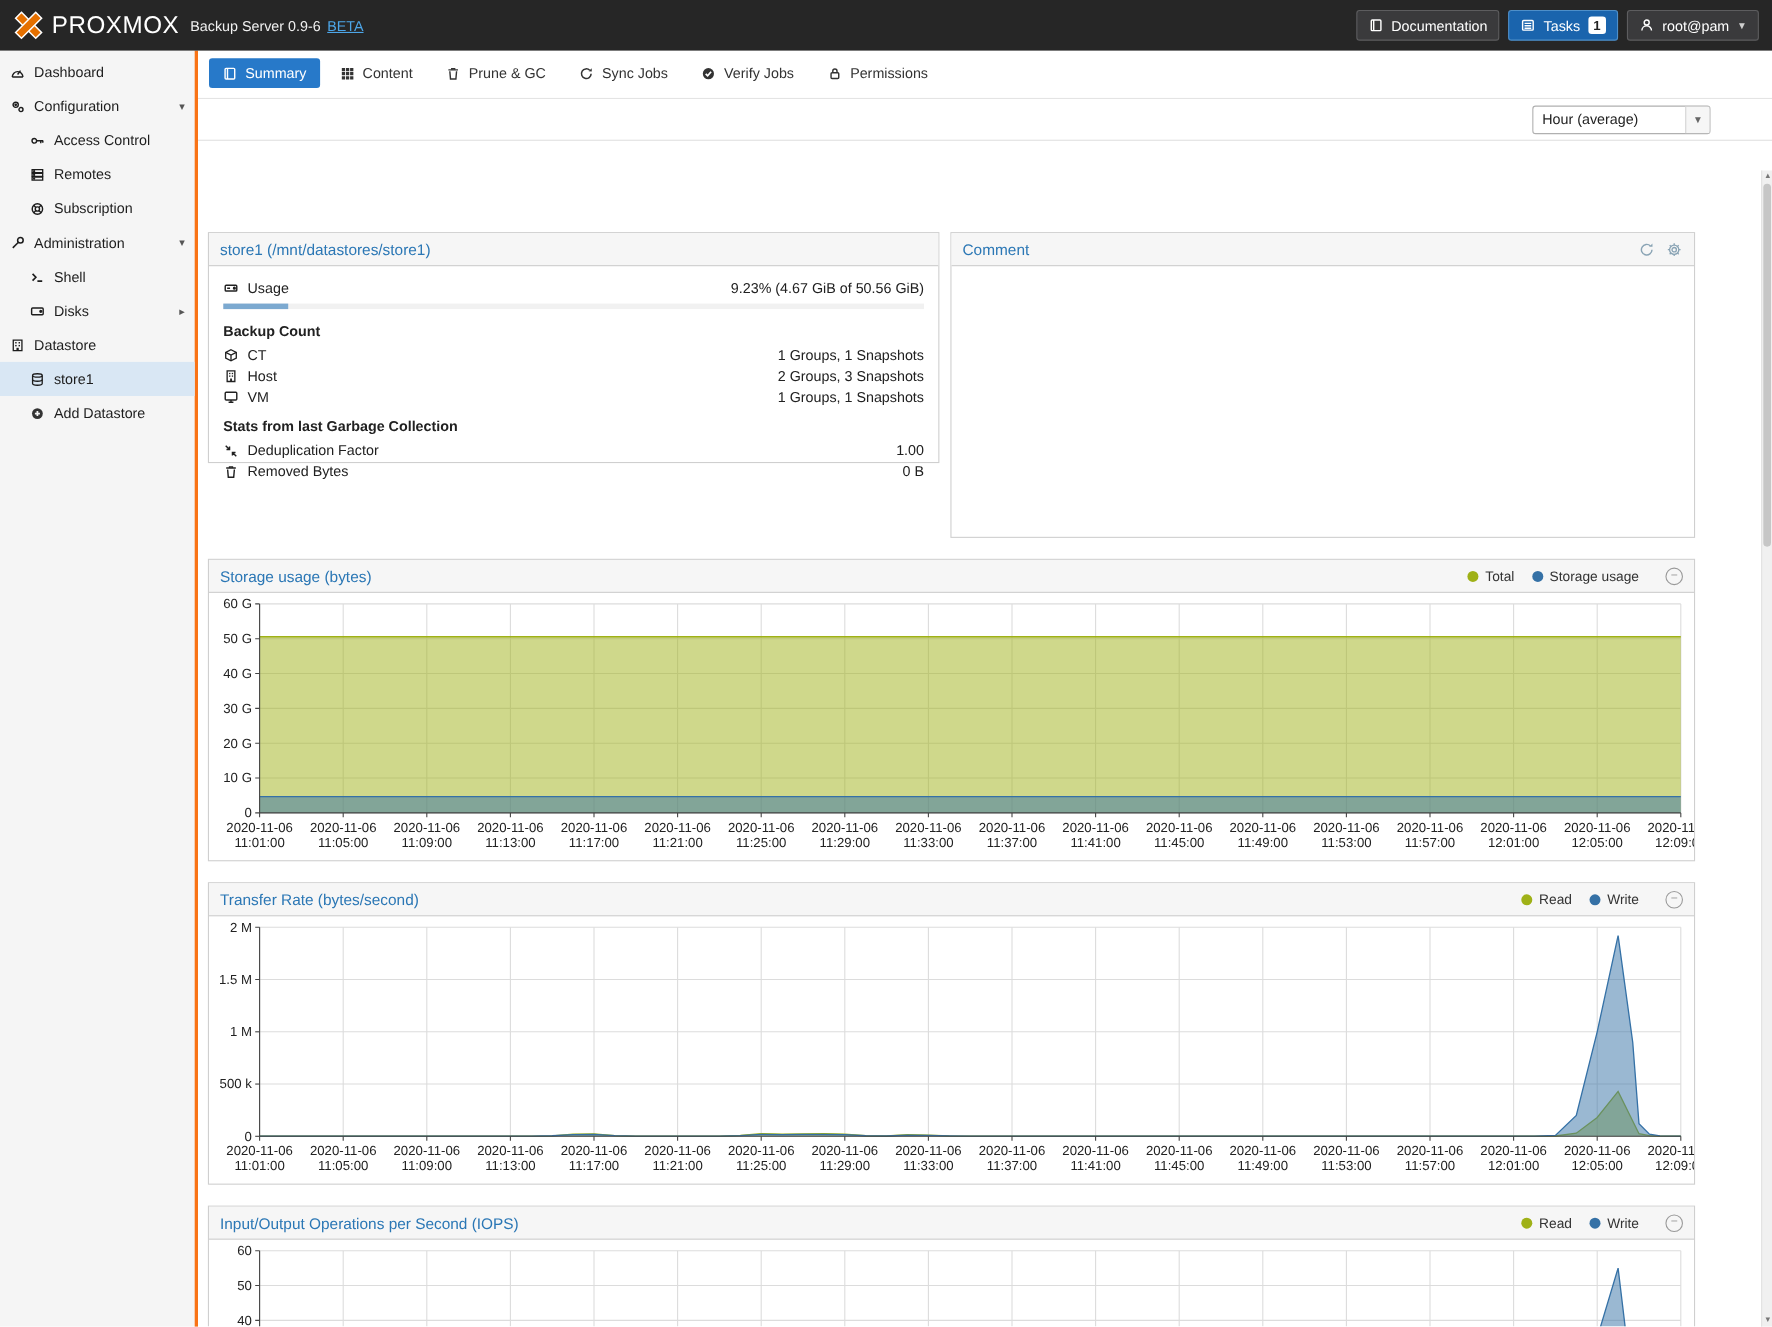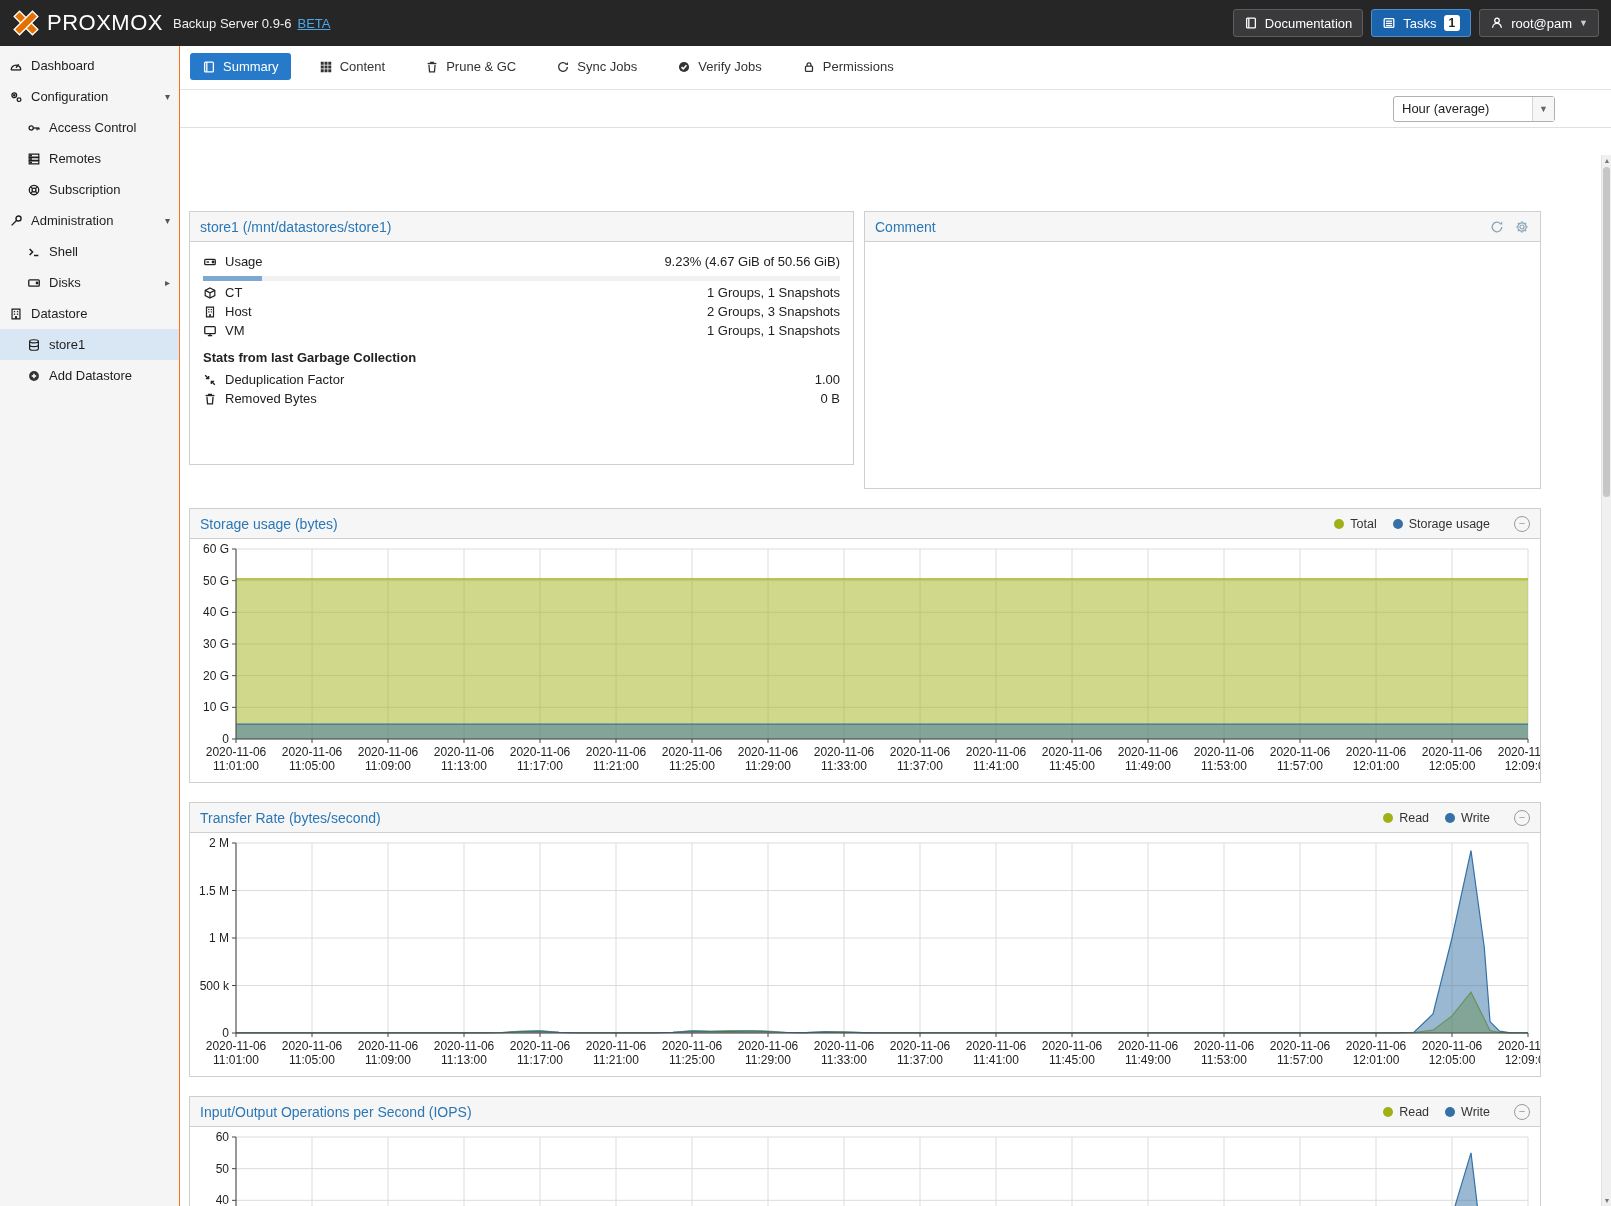--- a/index.html
+++ b/index.html
@@ -18,31 +18,31 @@
   .topbar-right{margin-left:auto;display:flex;gap:8px;align-items:flex-end}
   .tb-btn{display:flex;align-items:center;gap:7px;background:#3a3a3c;border:1px solid #5d5d5f;
     border-radius:3px;color:#fff;padding:4px 10px;font-size:13px;cursor:pointer;height:28px}
   .tb-btn.active{background:#1a64ad;border-color:#4e8fc9}
   .badge{background:#fff;color:#222;border-radius:3px;padding:0 5px;font-size:12px;
     font-weight:bold;line-height:16px}
   .caret{font-size:9px;color:#cfcfcf}
 
   
   .sidebar{position:absolute;top:46px;left:0;width:180px;bottom:0;background:#f5f5f5;
-    border-right:1px solid #f97316;padding-top:4px}
+    border-right:3px solid #f97316;padding-top:4px}
   .side-item{display:flex;align-items:center;gap:8px;height:31px;padding:0 9px;cursor:pointer;
     color:#1d1d1d;position:relative;font-size:13px}
   .side-item.lvl1{padding-left:27px}
   .side-item.selected{background:#d9e7f4}
   .side-caret{position:absolute;right:9px;color:#555;font-size:10px}
 
   
   .main{position:absolute;top:46px;left:180px;right:0;bottom:0;background:#fff;overflow:hidden}
   .page-title{color:#2b77b5;font-size:15px;padding:13px 12px 3px}
-  .tabs{display:flex;gap:16px;padding:7px 10px 9px}
+  .tabs{display:flex;gap:6px;padding:7px 10px 9px}
   .tab{display:flex;align-items:center;gap:7px;padding:5px 12px;border-radius:3px;color:#333;
     cursor:pointer;font-size:13px;height:27px}
   .tab.active{background:#2779c9;color:#fff}
   .toolbar{display:flex;justify-content:flex-end;align-items:center;height:39px;
     padding:0 56px 0 12px;border-top:1px solid #e4e4e4;border-bottom:1px solid #e0e0e0}
   .combo{display:flex;align-items:center;width:162px;height:26px;border:1px solid #b0b0b0;
     border-radius:3px;background:#fff;cursor:pointer}
   .combo-text{flex:1;padding:0 8px;color:#222}
   .combo-trigger{width:22px;align-self:stretch;border-left:1px solid #d4d4d4;display:flex;
     align-items:center;justify-content:center;color:#666;font-size:9px;background:#f6f6f6}
@@ -50,21 +50,21 @@
   .content{position:absolute;top:155px;left:0;right:10px;bottom:0;overflow:hidden;
     padding:10px 60px 0 9px}
 
   
   .panel{border:1px solid #cfcfcf;background:#fff;margin-bottom:19px}
   .panel-h{display:flex;align-items:center;background:#f6f6f6;border-bottom:1px solid #cfcfcf;
     padding:5px 10px;min-height:30px}
   .panel-title{color:#2b77b5;font-size:14px}
   .row2{display:flex;gap:10px;margin-bottom:19px}
   .row2 .panel{margin-bottom:0}
-  .store-panel{width:665px;height:254px}
+  .store-panel{width:665px;height:210px}
   .comment-panel{flex:1;height:278px}
   .panel-tools{margin-left:auto;display:flex;gap:9px;align-items:center;color:#8aa4b5}
   .store-body{padding:10px 13px}
   .kv{display:flex;align-items:center;height:19px}
   .kv .lbl{display:flex;gap:8px;align-items:flex-end}
   .kv .val{margin-left:auto}
   .heading{font-weight:bold;padding:10px 0 5px}
   .usagebar{height:5px;background:#f1f1f1;margin:5px 0 2px;position:relative}
   .usagebar .fill{position:absolute;left:0;top:0;bottom:0;background:#7ca9d0}
 
@@ -303,20 +303,21 @@
                   <line x1="4" y1="8" x2="7" y2="8"></line>
               </svg>
               <span>Usage</span>
             </span>
             <span class="val">9.23% (4.67 GiB of 50.56 GiB)</span>
           </div>
           <div class="usagebar">
             <div class="fill" style="width: 9.23%;"></div>
           </div>
 
+          <div class="heading">Backup Count</div>
 
           <div class="kv">
             <span class="lbl">
               <svg class="icon" viewBox="0 0 16 16" fill="none" stroke="currentColor" stroke-width="1.2">
                 <path d="M8 2.2L13.5 5v6L8 13.8 2.5 11V5z"></path>
                   <path d="M2.5 5L8 7.8 13.5 5M8 7.8v6"></path>
               </svg>
               <span>CT</span>
             </span>
             <span class="val">1 Groups, 1 Snapshots</span>

